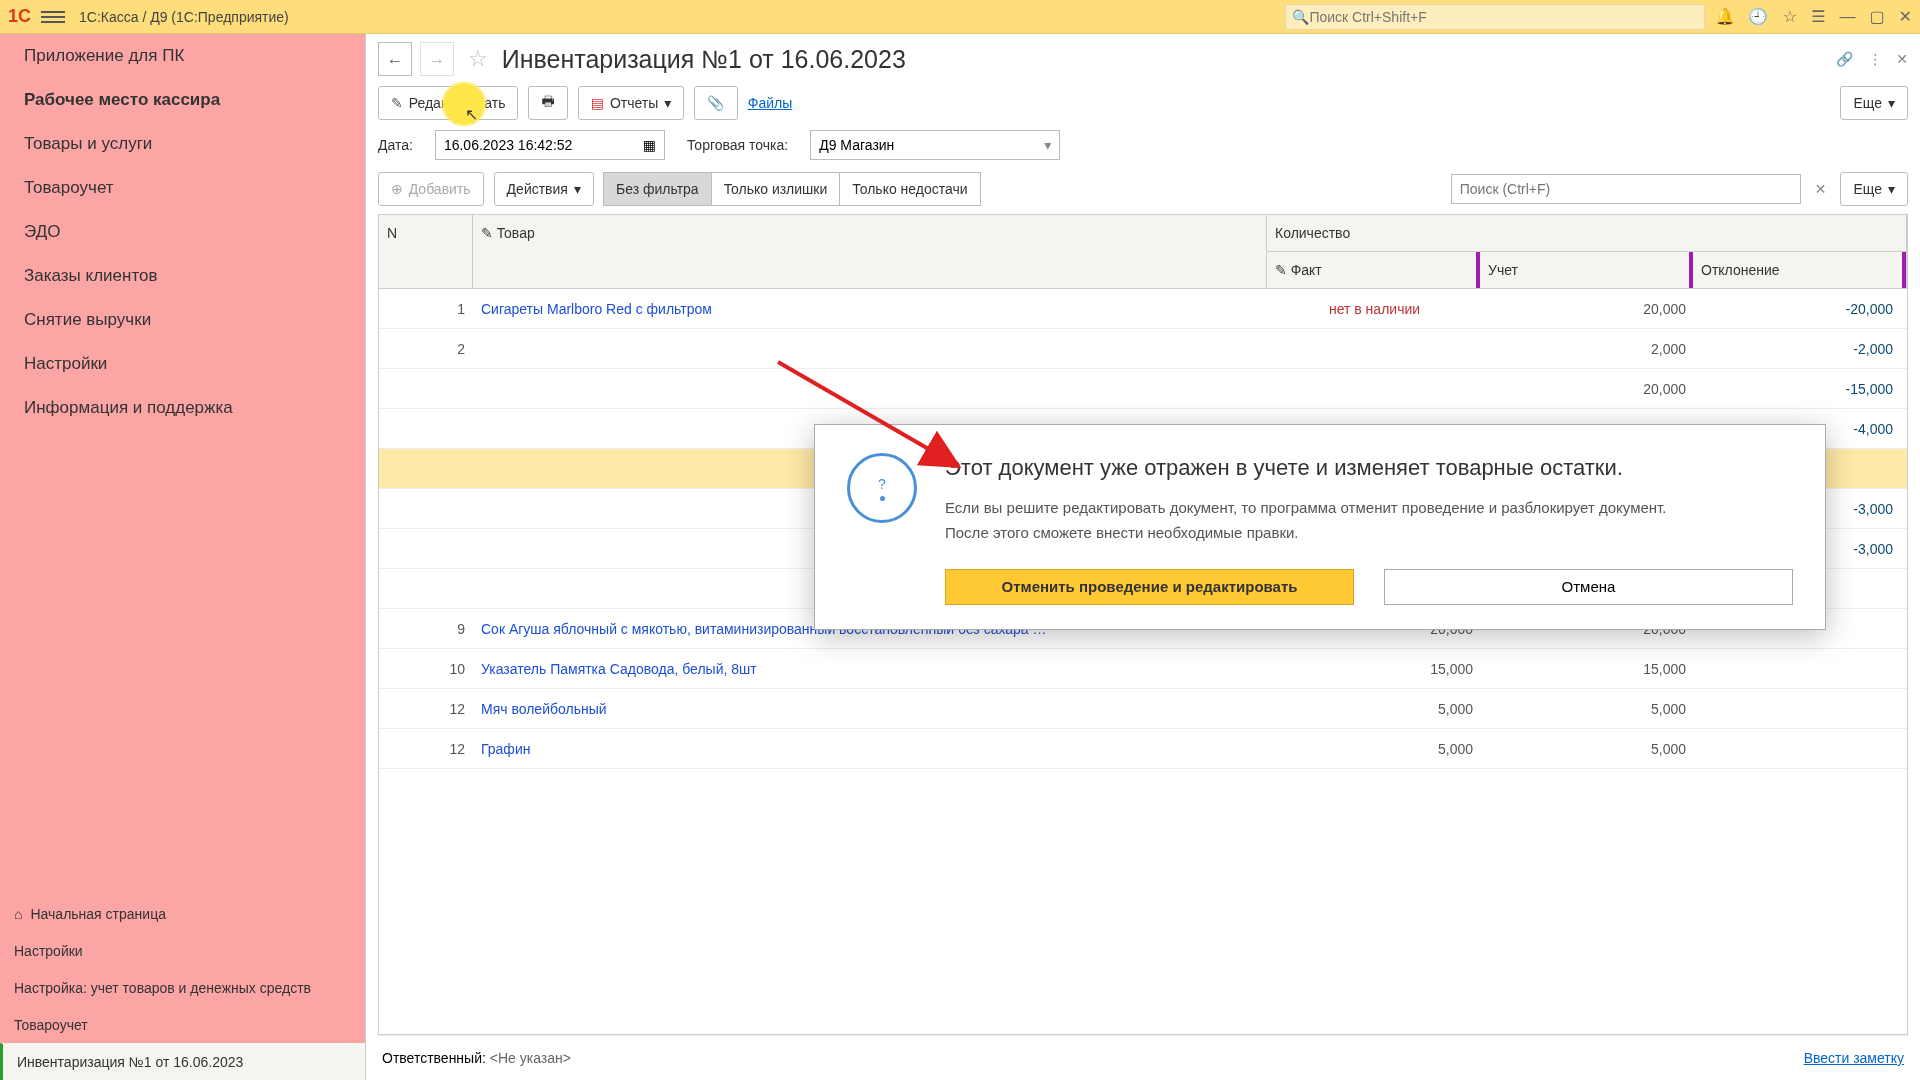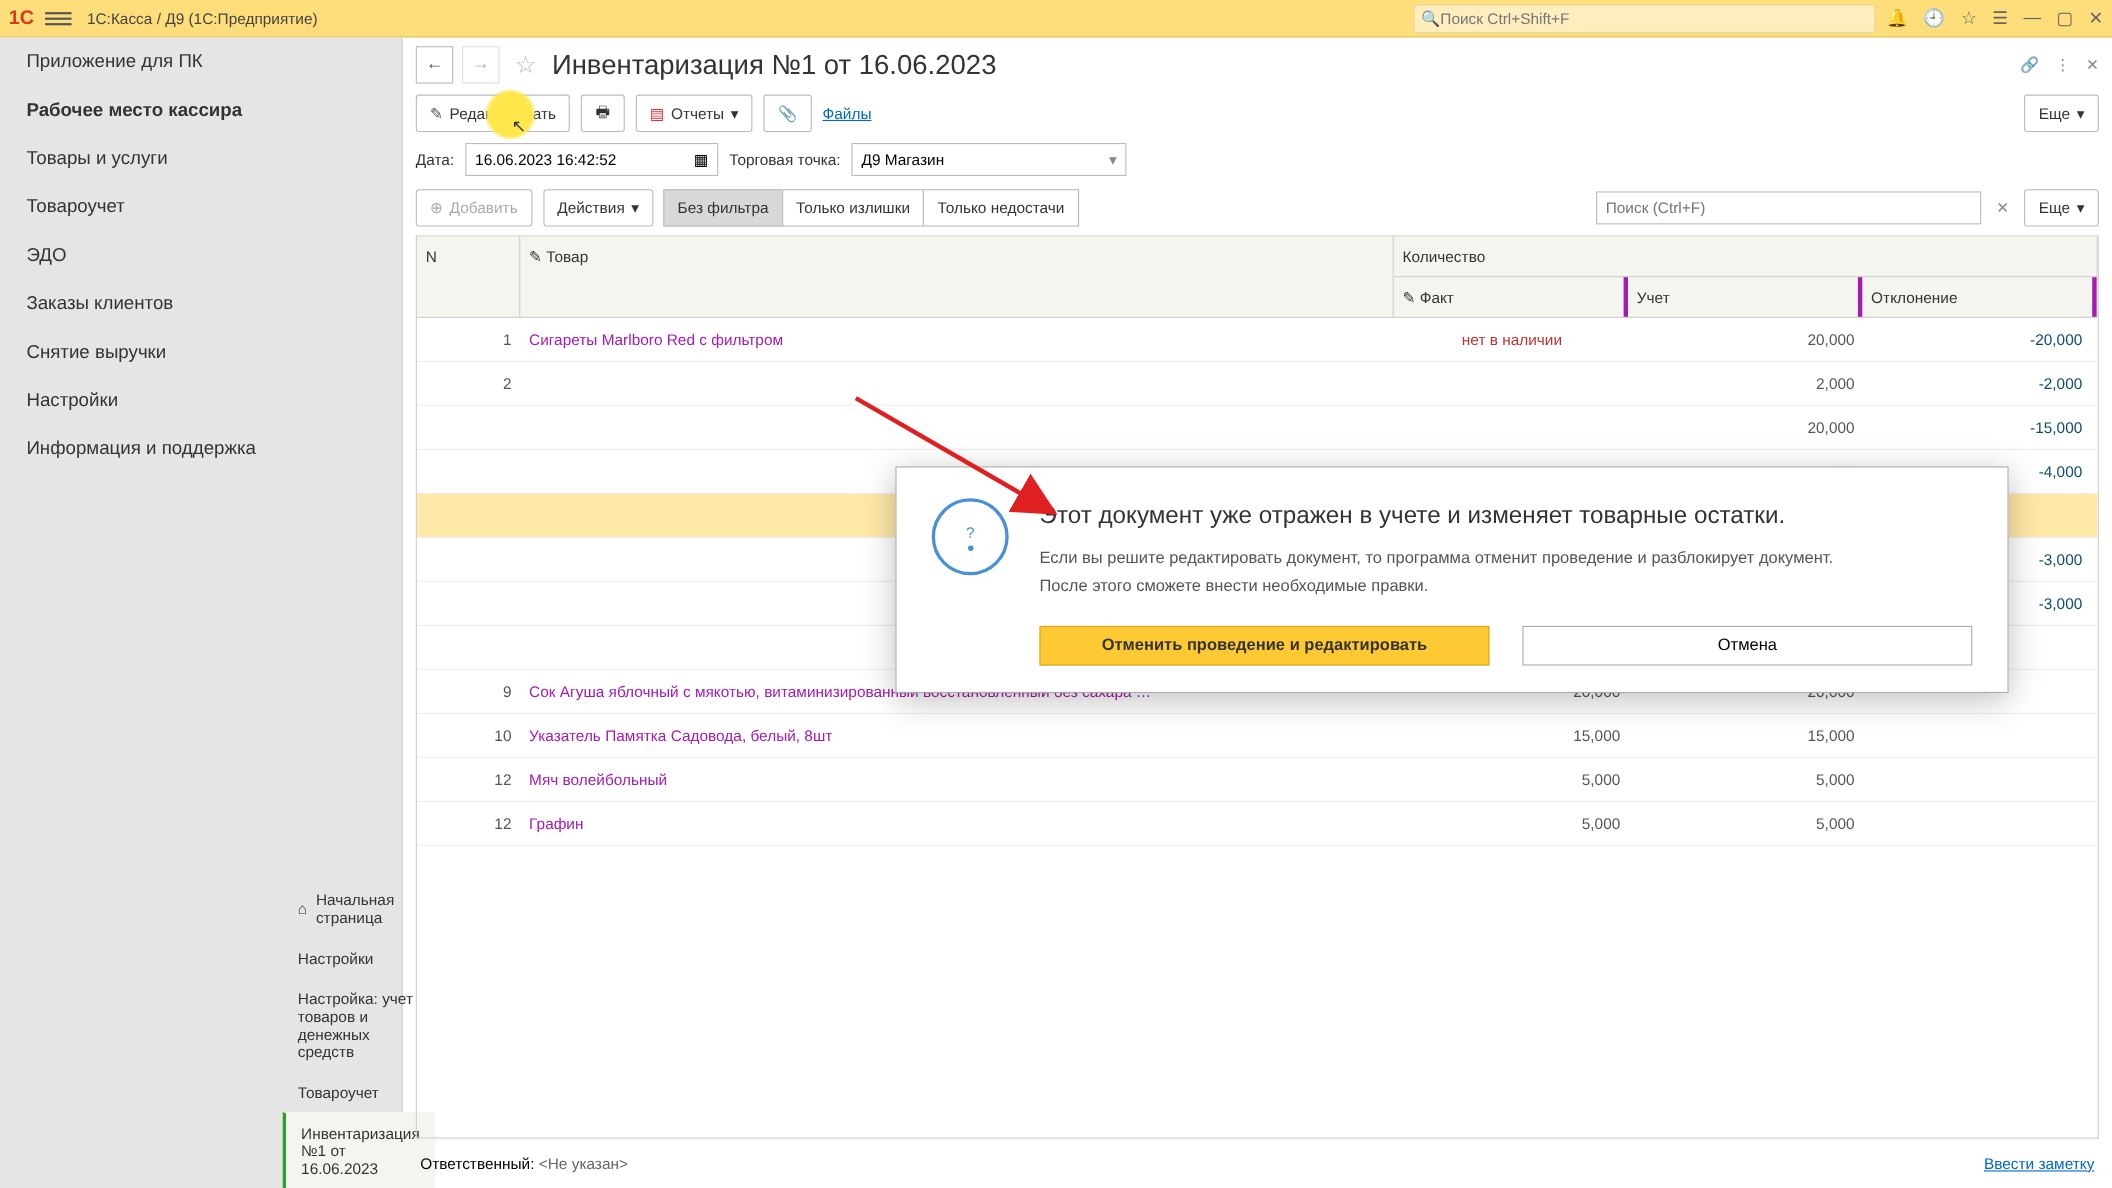--- a/index.html
+++ b/index.html
@@ -7,42 +7,42 @@
 .titlebar{height:34px;background:#fedd7b;display:flex;align-items:center;padding:0 8px;border-bottom:1px solid #e0c860}
 .logo{color:#d93a1b;font-weight:bold;font-size:18px;margin-right:10px}
 .hamburger{width:24px;height:24px;display:flex;flex-direction:column;justify-content:center;gap:3px;margin-right:14px;cursor:pointer}
 .hamburger span{height:2px;background:#555;display:block}
 .title-text{color:#444;flex:1}
 .search-global{width:420px;height:26px;background:rgba(255,255,255,0.5);border:1px solid rgba(0,0,0,0.1);border-radius:3px;display:flex;align-items:center;padding:0 6px;margin-right:10px}
 .search-global input{border:none;background:transparent;flex:1;outline:none;color:#888}
 .title-icons{display:flex;gap:14px;align-items:center}
 .title-icons span{color:#666;font-size:16px;cursor:pointer}
 .main{display:flex;height:calc(100% - 34px)}
-.sidebar{width:366px;background:#e5e5e5;border-right:1px solid #ccc;display:flex;flex-direction:row}
+.sidebar{width:366px;background:#fca5a5;border-right:1px solid #ccc;display:flex;flex-direction:column}
 .side-top{flex:0 0 auto}
 .side-item{padding:12px 24px;color:#333;font-size:17px;cursor:pointer}
 .side-item.active{font-weight:bold}
 .side-bottom{margin-top:auto}
 .side-b-item{padding:10px 14px;color:#333;font-size:16px;cursor:pointer;display:flex;align-items:center;gap:8px;border-top:1px solid transparent}
 .side-b-item.sel{border-left:3px solid #2aa02a;background:#f5f5f0}
 .content{flex:1;display:flex;flex-direction:column;padding:8px 12px 0 12px;position:relative}
 .doc-header{display:flex;align-items:center;gap:8px;margin-bottom:10px}
 .navbtn{width:34px;height:34px;border:1px solid #bbb;background:#fff;display:flex;align-items:center;justify-content:center;cursor:pointer;font-size:16px;color:#555}
 .navbtn.disabled{opacity:.45}
 .star{font-size:22px;color:#bbb;margin:0 6px}
 .doc-title{font-size:25px;color:#333}
 .doc-head-right{margin-left:auto;display:flex;gap:14px;color:#888;font-size:18px}
 .toolbar{display:flex;align-items:center;gap:10px;margin-bottom:10px}
 .btn{height:34px;border:1px solid #bbb;background:#fff;padding:0 12px;display:flex;align-items:center;gap:6px;cursor:pointer;color:#333;border-radius:3px}
 .btn.yellow-hl{position:relative}
 .hl-circle{position:absolute;left:62px;top:-6px;width:46px;height:46px;border-radius:50%;background:radial-gradient(circle,#ffe64a 0%,#ffe64a 60%,transparent 75%);pointer-events:none}
 .cursor{position:absolute;left:86px;top:18px;font-size:16px}
 .pencil-icon{color:#555}
 .link{color:#0066cc;text-decoration:underline;cursor:pointer}
-.fields-row{display:flex;align-items:center;gap:10px;margin-bottom:12px}
+.fields-row{display:flex;align-items:center;gap:22px;margin-bottom:12px}
 .label{color:#333}
 .date-input{width:230px;height:30px;border:1px solid #bbb;padding:0 8px;display:flex;align-items:center;justify-content:space-between}
 .combo{height:30px;border:1px solid #bbb;padding:0 8px;display:flex;align-items:center;justify-content:space-between;width:250px}
 .combo .arrow{color:#888}
 .tb2{display:flex;align-items:center;gap:10px;margin-bottom:8px}
 .btn.disabled{color:#aaa}
 .seg{display:flex}
 .seg .btn{border-radius:0;margin-left:-1px}
 .seg .btn.active{background:#d8d8d8}
 .right-search{margin-left:auto;display:flex;align-items:center;gap:8px}
@@ -59,21 +59,21 @@
 .qty-sub{display:flex}
 .qty-sub div{padding:10px 8px;border-right:4px solid #a21caf}
 .qs-fact{width:213px}
 .qs-uchet{width:213px}
 .qs-dev{width:213px;border-right:none}
 .tbody{flex:1;overflow:auto}
 .tr{display:flex;border-bottom:1px solid #eee;height:40px;align-items:center}
 .tr.sel{background:#ffe9a8}
 .td{padding:0 8px}
 .td.n{width:94px;text-align:right;color:#555}
-.td.tovar{flex:1;color:#a21caf;white-space:nowrap;overflow:hidden;text-overflow:ellipsis}
+.td.tovar{flex:1;color:#1d4ed8;white-space:nowrap;overflow:hidden;text-overflow:ellipsis}
 .td.fact{width:213px;text-align:right;color:#555}
 .td.fact.na{text-align:center;color:#b33}
 .td.uchet{width:213px;text-align:right;color:#555}
 .td.dev{width:213px;text-align:right;color:#0c4a6e;padding-right:14px}
 .footer-row{display:flex;padding:14px 4px;align-items:center;border-top:1px solid #eee}
 .footer-link{margin-left:auto;color:#0066cc;text-decoration:underline;cursor:pointer}
 .dialog{position:absolute;left:448px;top:390px;width:1012px;background:#fff;border:1px solid #aaa;box-shadow:0 6px 28px rgba(0,0,0,0.25);padding:28px 32px 24px 32px;z-index:10}
 .dialog-body{display:flex;gap:28px}
 .q-icon{width:70px;height:70px;border:3px solid #4a90d9;border-radius:50%;display:flex;flex-direction:column;align-items:center;justify-content:center;color:#4a90d9;font-size:36px;flex:0 0 70px}
 .q-icon .dot{width:5px;height:5px;border-radius:50%;background:#4a90d9;margin-top:4px}

